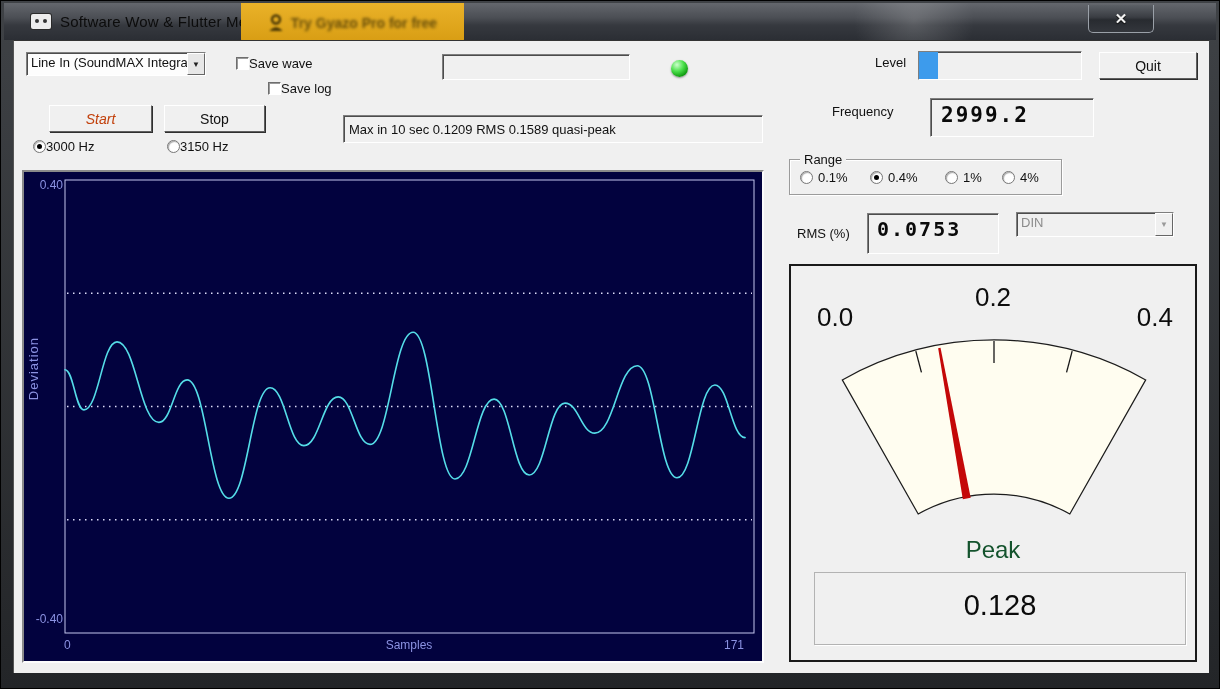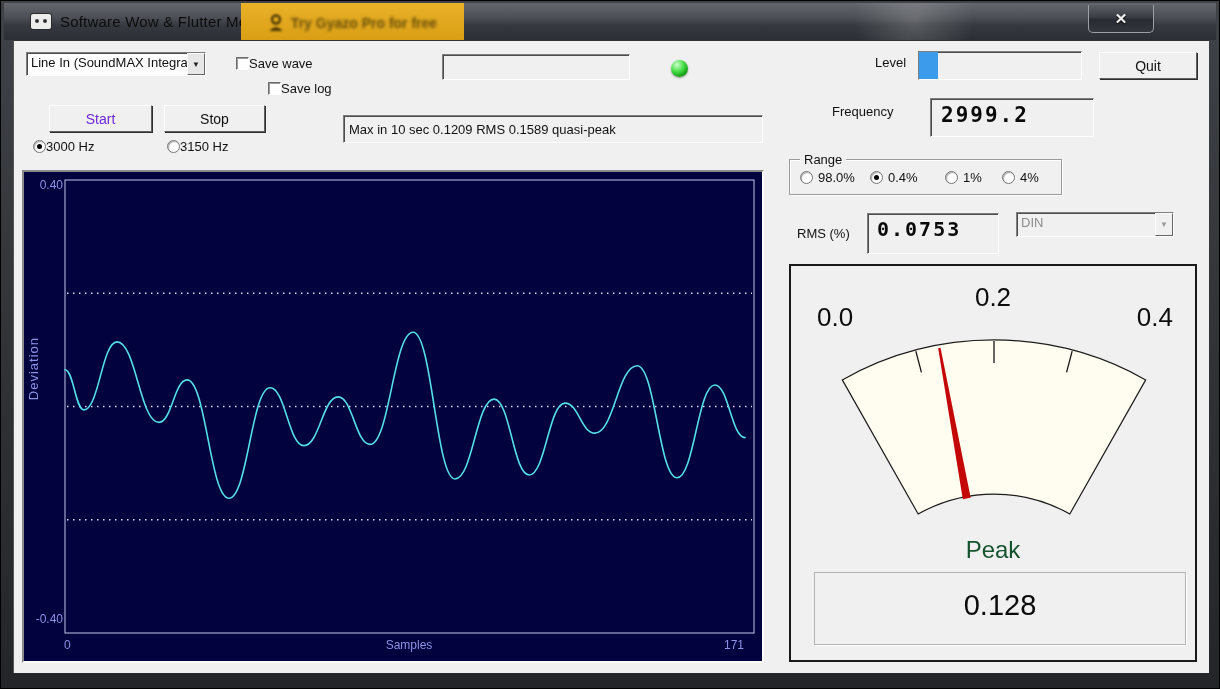--- a/index.html
+++ b/index.html
@@ -33,21 +33,21 @@
     border-left:1px solid #555; border-top:1px solid #333; font-size:13px; color:#111; }
 
   
   .sunken { border-top:1px solid #7e7e7e; border-left:1px solid #7e7e7e;
             border-bottom:1px solid #fff; border-right:1px solid #fff;
             box-shadow:inset 1px 1px 0 #4d4d4d; background:#f0f0f0; }
   .raised { border-top:1px solid #fff; border-left:1px solid #fff;
             border-bottom:1px solid #5f5f5f; border-right:1px solid #5f5f5f;
             box-shadow:1px 1px 0 #2f2f2f; background:#f0f0f0; }
   .btn { display:flex; align-items:center; justify-content:center; font-size:14px; cursor:pointer; }
-  .btn.disabled { color:#6d28d9; cursor:default; }
+  .btn.disabled { color:#c2410c; cursor:default;font-style:italic; }
   .lcd { font-family:"DejaVu Sans Mono", monospace; font-weight:bold; color:#0a0a0a; }
 
   .checkbox { width:13px; height:13px; background:#fff; border-top:1px solid #6e6e6e; border-left:1px solid #6e6e6e;
               border-bottom:1px solid #fff; border-right:1px solid #fff; box-shadow:inset 1px 1px 0 #9a9a9a; }
   .radio { width:13px; height:13px; border-radius:50%; background:#fff; border:1px solid #777;
            box-shadow:inset 1px 1px 1px #aaa; position:relative; }
   .radio.on::after { content:""; position:absolute; left:3px; top:3px; width:5px; height:5px;
            border-radius:50%; background:#000; }
   .ctl-row { position:absolute; display:flex; align-items:center; }
   .lbl { font-size:13px; color:#111; }
@@ -148,21 +148,21 @@
 
     <div class="lbl" style="position:absolute;left:818px;top:63px;">Frequency</div>
     <div class="sunken" style="position:absolute;left:904px;top:57px;width:164px;height:39px;padding:4px 10px;margin-left:12px;">
       <span class="lcd" style="font-size:21px;letter-spacing:2px;">2999.2</span>
     </div>
 
     <div class="groupbox" style="left:775px;top:118px;width:273px;height:36px;">
       <span class="gb-label">Range</span>
       <div class="ctl-row" style="left:10px;top:10px;gap:5px;">
         <span class="radio"></span>
-        <span class="lbl">98.0%</span>
+        <span class="lbl">0.1%</span>
       </div>
       <div class="ctl-row" style="left:80px;top:10px;gap:5px;">
         <span class="radio on"></span>
         <span class="lbl">0.4%</span>
       </div>
       <div class="ctl-row" style="left:155px;top:10px;gap:5px;">
         <span class="radio"></span>
         <span class="lbl">1%</span>
       </div>
       <div class="ctl-row" style="left:212px;top:10px;gap:5px;">

